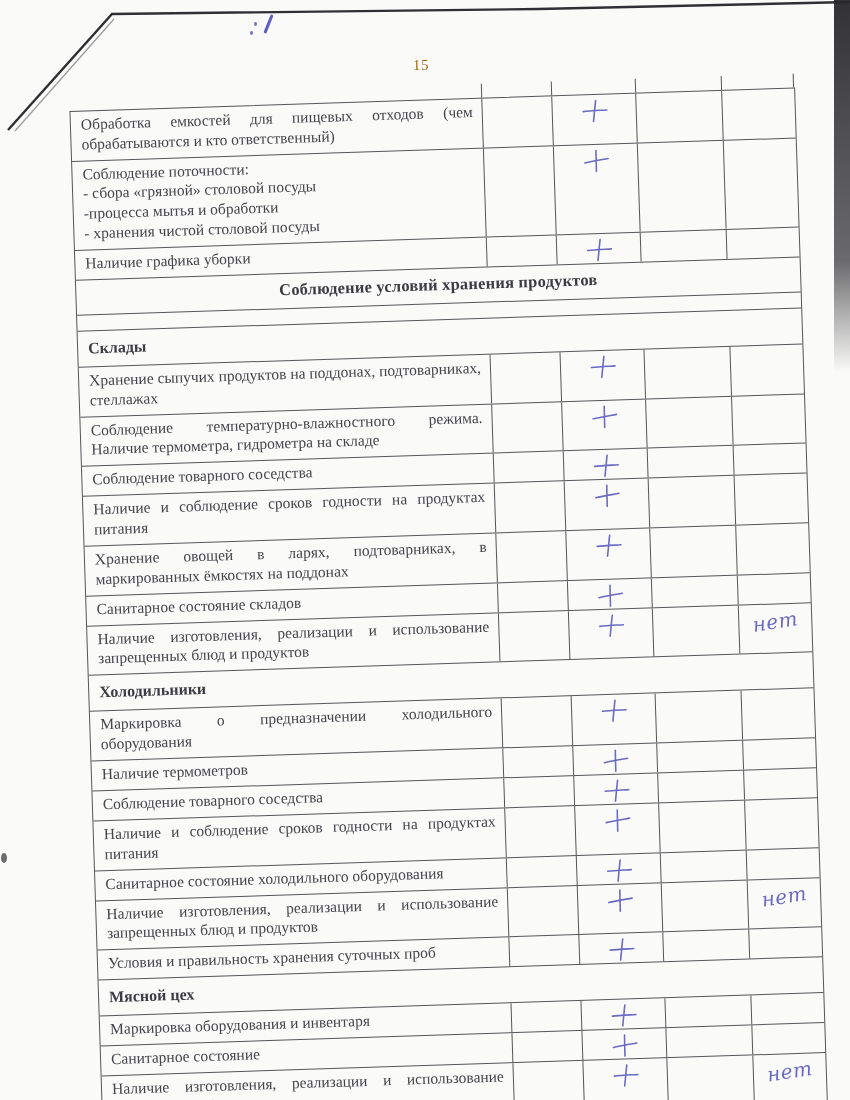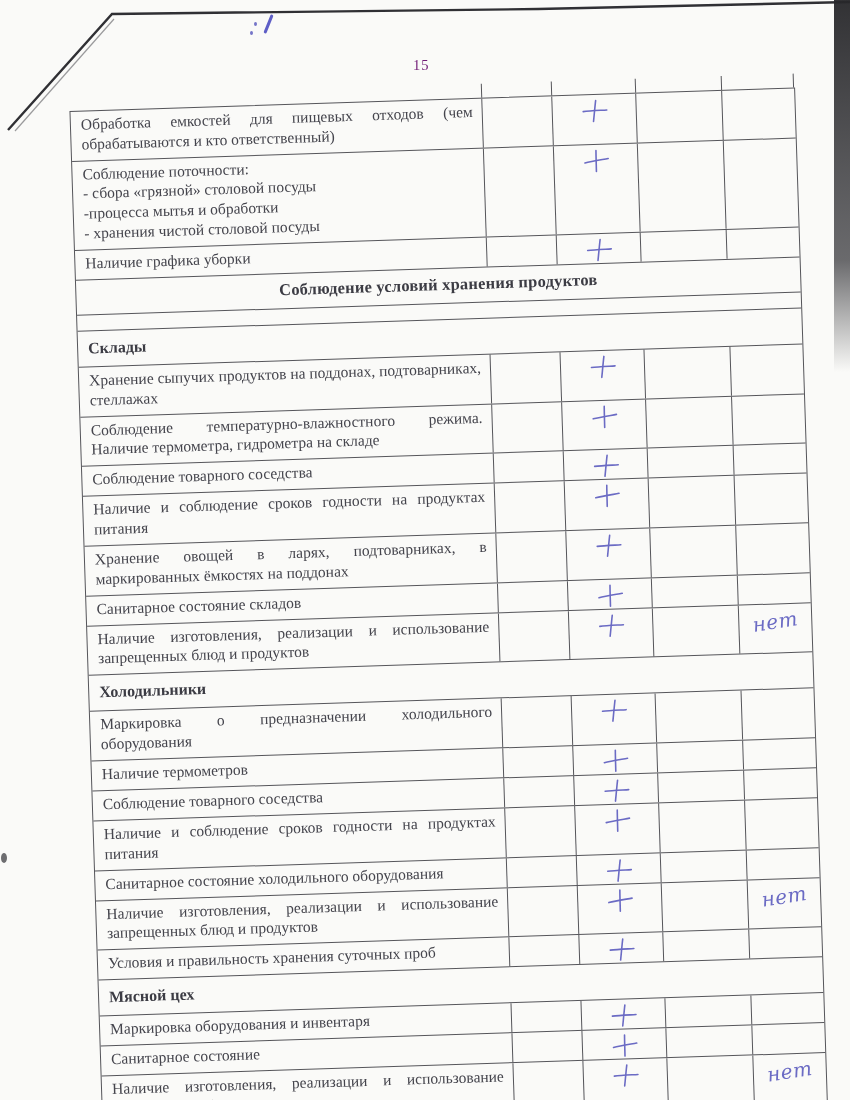--- a/index.html
+++ b/index.html
@@ -17,21 +17,21 @@
   
   .artifacts{position:absolute;left:0;top:0;z-index:6;pointer-events:none;}
   
   .stray{position:absolute;left:246px;top:10px;width:34px;height:32px;z-index:7;}
   .ink-dot{position:absolute;width:3px;height:4px;border-radius:50%;background:#5d5dc0;opacity:.85;}
   .ink-dot.d1{left:8px;top:12px;}
   .ink-dot.d2{left:4px;top:21px;}
   .ink-stroke{position:absolute;left:21px;top:4px;width:3px;height:20px;background:#4d4dc0;
     transform:rotate(22deg);border-radius:2px;opacity:.9;}
   
-  .pageno{position:absolute;left:413px;top:57px;font-size:14.5px;color:#701a75;
+  .pageno{position:absolute;left:413px;top:57px;font-size:14.5px;color:#a16207;
     letter-spacing:1px;z-index:4;}
   
   .tilt{position:absolute;left:69px;top:97px;width:726px;
     transform:rotate(-1.85deg);transform-origin:0 0;z-index:3;}
   .stubs{position:relative;height:14px;}
   .stub{position:absolute;top:0;width:1.2px;height:14px;background:var(--line);}
   .tbl{border:1.3px solid var(--line);}
   .row{display:flex;border-bottom:1.2px solid var(--line);min-height:28px;}
   .row:last-child{border-bottom:none;}
   .c{border-right:1.2px solid var(--line);box-sizing:border-box;flex-shrink:0;}

